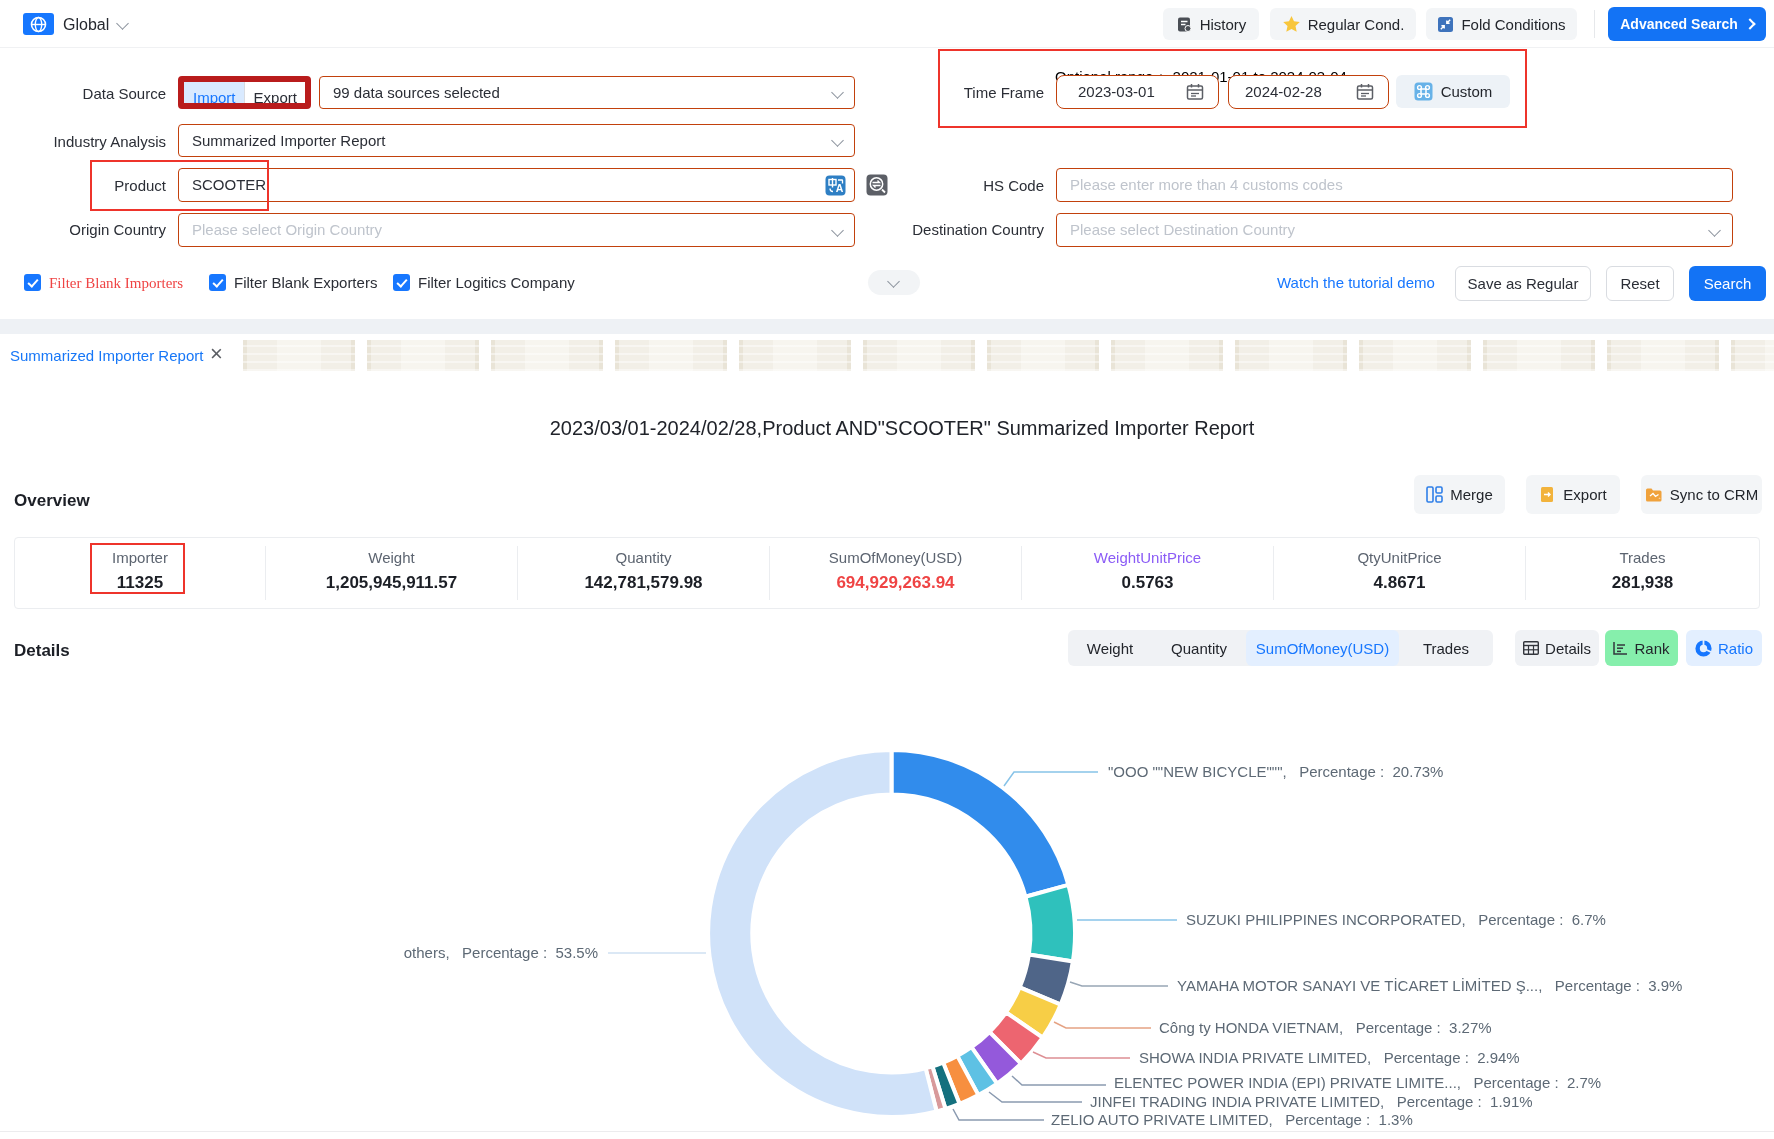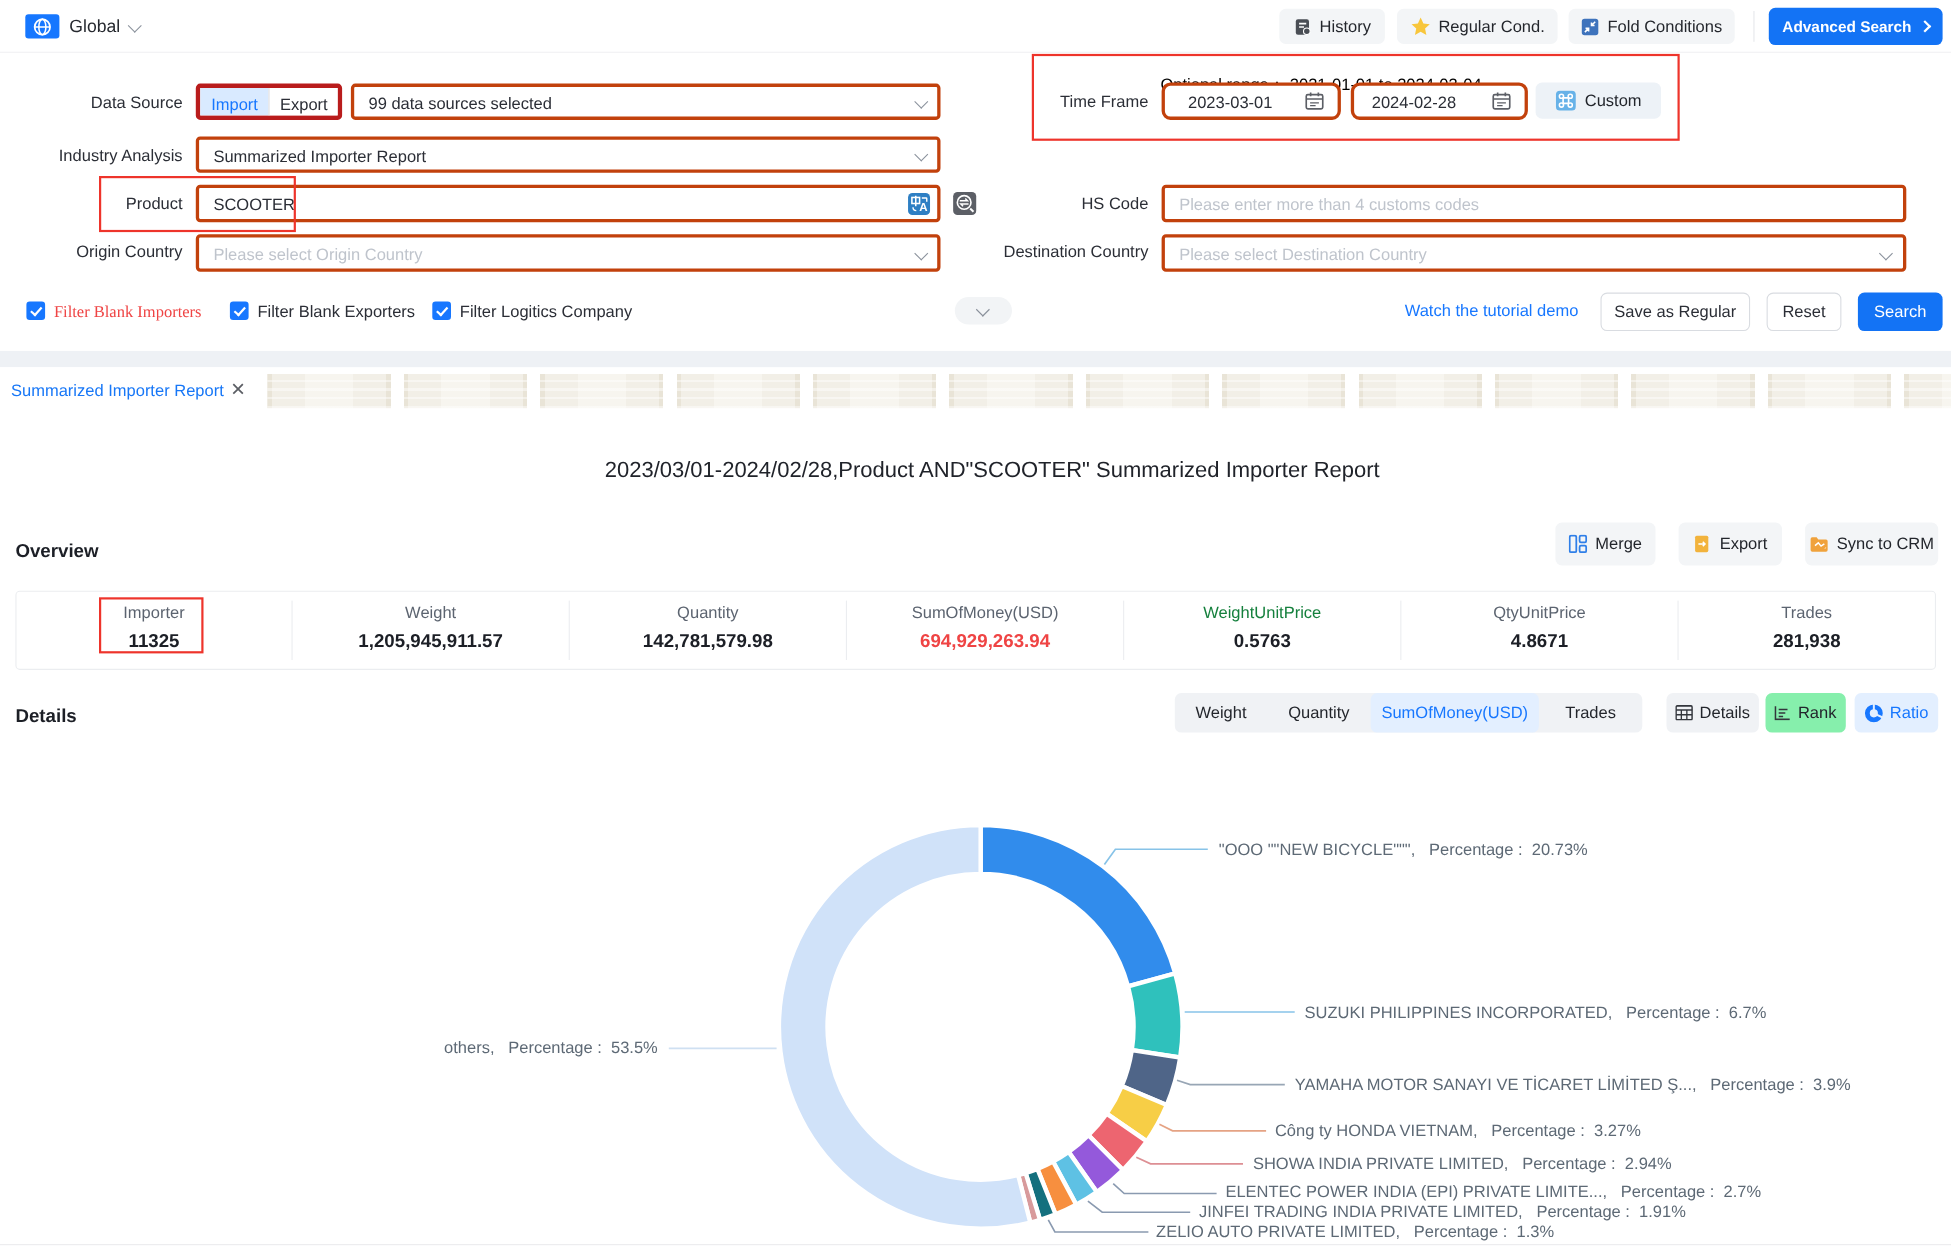--- a/index.html
+++ b/index.html
@@ -1,20 +1,20 @@
 <!DOCTYPE html>
 <html><head>
 <meta charset="utf-8">
 <style>
 * { margin:0; padding:0; box-sizing:border-box; }
 html,body { width:1774px; height:1139px; background:#fff; font-family:"Liberation Sans",sans-serif; }
 body { position:relative; overflow:hidden; color:#2b2e36; }
 .abs { position:absolute; }
 .lbl { font-size:15px; color:#2b2e36; text-align:right; line-height:33px; }
-.inp { border:3px solid #c2410c; border-radius:4px; background:#fff; font-size:15px; color:#2b2e36; line-height:31px; padding-left:13px; }
+.inp { border:1px solid #c2410c; border-radius:4px; background:#fff; font-size:15px; color:#2b2e36; line-height:31px; padding-left:13px; }
 .ph { color:#bfc4cc; }
 .chev { width:9px; height:9px; border-right:1.6px solid #8a919c; border-bottom:1.6px solid #8a919c; transform:rotate(45deg); display:inline-block; }
 .gbtn { background:#f3f5f7; border-radius:6px; display:flex; align-items:center; justify-content:center; font-size:15px; color:#23262c; }
 .wbtn { background:#fff; border:1px solid #d9dce1; border-radius:6px; display:flex; align-items:center; justify-content:center; font-size:15px; color:#2b2e36; }
 .bluebtn { background:#1373f5; border-radius:6px; display:flex; align-items:center; justify-content:center; font-size:15px; color:#fff; }
 .redbox { position:absolute; border:2px solid #ee342b; }
 .cb { width:17px; height:17px; background:#1777ff; border-radius:3px; position:relative; display:inline-block; vertical-align:-3px; }
 .cb:after { content:""; position:absolute; left:5.5px; top:2.5px; width:4px; height:8px; border-right:2px solid #fff; border-bottom:2px solid #fff; transform:rotate(42deg); }
 .seg { display:flex; align-items:center; justify-content:center; font-size:15px; color:#23262c; border-radius:6px; height:36px; }
 .segsel { background:#e3efff; color:#1777ff; }
@@ -51,21 +51,21 @@
     <path d="M13.2 3.8 L9.8 7.2 M9.8 4.4 v2.8 h2.8" stroke="#fff" stroke-width="1.4" fill="none"></path>
     <path d="M3.8 13.2 L7.2 9.8 M7.2 12.6 v-2.8 h-2.8" stroke="#fff" stroke-width="1.4" fill="none"></path>
   </svg>Fold Conditions
 </div>
 <div class="abs" style="left:1594px;top:10px;width:1px;height:28px;background:#e6e8eb;"></div>
 <div class="abs bluebtn" style="left:1608px;top:7px;width:158px;height:34px;font-weight:bold;font-size:14px;">Advanced Search
   <span style="width:8px;height:8px;border-right:2px solid #fff;border-bottom:2px solid #fff;transform:rotate(-45deg);margin-left:8px;display:inline-block;"></span>
 </div>
 
 <div class="abs lbl" style="left:0px;top:77px;width:166px;">Data Source</div>
-<div class="abs" style="left:178px;top:76px;width:133px;height:33px;border:4px solid #b91c1c;border-radius:4px;overflow:hidden;display:flex;">
+<div class="abs" style="left:178px;top:76px;width:133px;height:33px;border:6px solid #b91c1c;border-radius:4px;overflow:hidden;display:flex;">
   <div style="width:66px;background:#d9eaff;color:#1777ff;font-size:15px;text-align:center;line-height:31px;">Import</div>
   <div style="width:66px;background:#fff;color:#2b2e36;font-size:15px;text-align:center;line-height:31px;border-left:1px solid #d9dce1;">Export</div>
 </div>
 <div class="abs inp" style="left:319px;top:76px;width:536px;height:33px;">99 data sources selected</div>
 <div class="abs chev" style="left:833px;top:88px;"></div>
 
 <div class="abs lbl" style="left:0px;top:125px;width:166px;">Industry Analysis</div>
 <div class="abs inp" style="left:178px;top:124px;width:677px;height:33px;">Summarized Importer Report</div>
 <div class="abs chev" style="left:833px;top:136px;"></div>
 
@@ -187,21 +187,21 @@
       <div style="font-size:15px;color:#5c6470;">Quantity</div>
       <div style="font-size:17px;font-weight:bold;color:#1c1f26;margin-top:7px;">142,781,579.98</div>
     </div>
   <div style="width:1px;background:#ebedf0;margin:8px 0;"></div>
   <div style="width:251px;text-align:center;padding-top:11px;">
       <div style="font-size:15px;color:#5c6470;">SumOfMoney(USD)</div>
       <div style="font-size:17px;font-weight:bold;color:#ef4444;margin-top:7px;">694,929,263.94</div>
     </div>
   <div style="width:1px;background:#ebedf0;margin:8px 0;"></div>
   <div style="width:251px;text-align:center;padding-top:11px;">
-      <div style="font-size:15px;color:#15803d;">WeightUnitPrice</div>
+      <div style="font-size:15px;color:#8b5cf6;">WeightUnitPrice</div>
       <div style="font-size:17px;font-weight:bold;color:#1c1f26;margin-top:7px;">0.5763</div>
     </div>
   <div style="width:1px;background:#ebedf0;margin:8px 0;"></div>
   <div style="width:251px;text-align:center;padding-top:11px;">
       <div style="font-size:15px;color:#5c6470;">QtyUnitPrice</div>
       <div style="font-size:17px;font-weight:bold;color:#1c1f26;margin-top:7px;">4.8671</div>
     </div>
   <div style="width:1px;background:#ebedf0;margin:8px 0;"></div>
   <div style="flex:1;text-align:center;padding-top:11px;">
       <div style="font-size:15px;color:#5c6470;">Trades</div>

